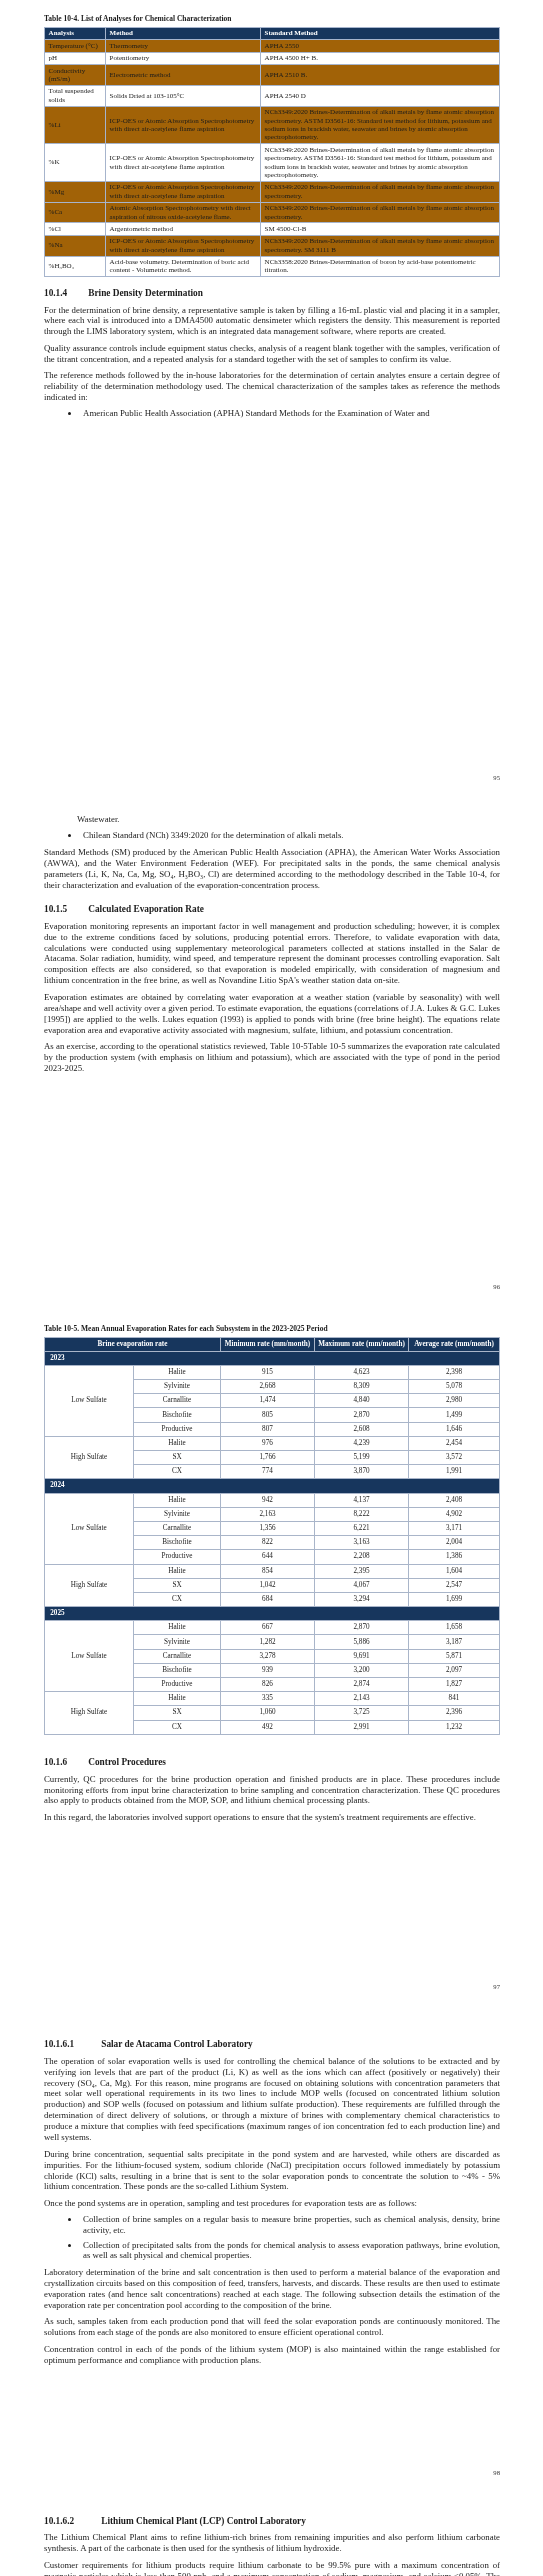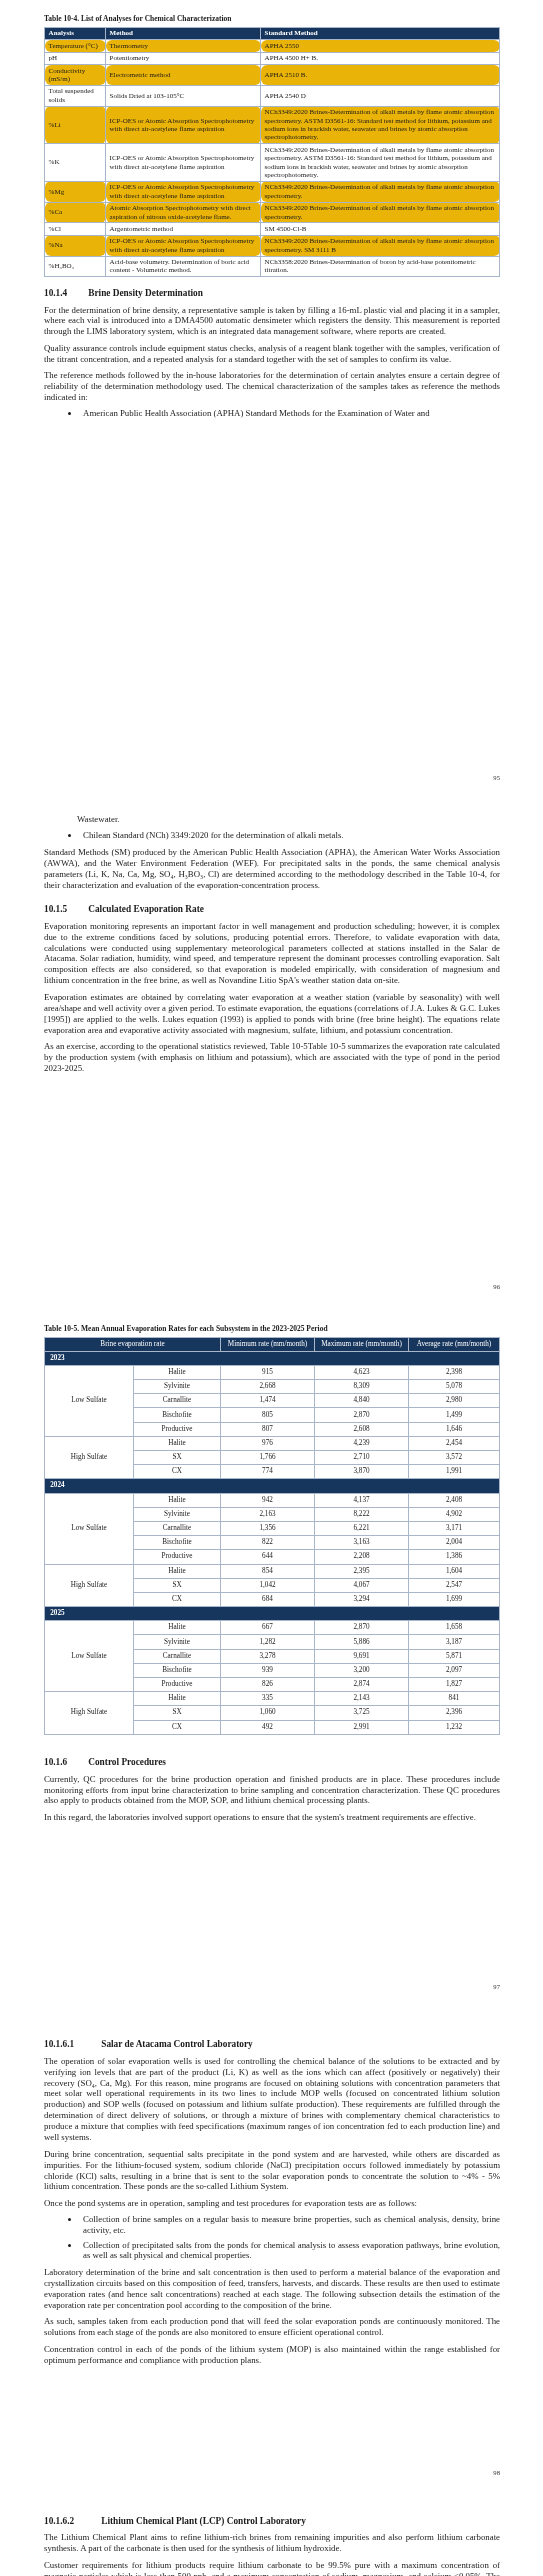--- a/index.html
+++ b/index.html
@@ -9,26 +9,26 @@
             padding:14.4px 44px 20.6px 44px; overflow:hidden; }
 
   .table-title { font-size:7.5px; font-weight:bold; text-align:left; margin-bottom:3.6px; }
 
   table { border-collapse:collapse; width:100%; }
 
   
   #t4 th, #t4 td { border:0.5px solid #a6b4cc; font-size:7px; line-height:1.2;
                    padding:1.5px 3.6px; vertical-align:middle; text-align:left; }
   #t4 thead th { background:#17365d; color:#ffffff; font-weight:bold; }
-  #t4 tr.shade td { background:#eab308;border-radius:6px; }
+  #t4 tr.shade td { background:#a16207; }
 
   
   #t5 th, #t5 td { border:0.5px solid #a9b5c9; font-size:7.2px; line-height:1.25;
                    padding:2.1px 3.1px; text-align:center; vertical-align:middle; }
-  #t5 thead th { background:#17365d; color:#ffffff; font-weight:normal; }
+  #t5 thead th { background:#17365d; color:#ffffff; font-weight:bold; }
   #t5 tr.year-row td { background:#17365d; color:#ffffff; font-weight:bold;
                        text-align:left; padding-left:5.2px; }
   #t5 td.cat-cell { background:#ffffff; }
 
   .sec-h { display:flex; font-weight:bold; font-size:9.3px; line-height:1.2; }
   .sec-h.lvl3 { gap:21px; }
   .sec-h.lvl4 { gap:27px; }
 
   .para { font-size:8.8px; line-height:1.24; text-align:justify; margin-top:5.7px; }
 
@@ -221,21 +221,21 @@
         <tr>
           <td rowspan="3" class="cat-cell">High Sulfate</td>
           <td>Halite</td>
           <td>976</td>
           <td>4,239</td>
           <td>2,454</td>
         </tr>
         <tr>
           <td>SX</td>
           <td>1,766</td>
-          <td>2,710</td>
+          <td>5,199</td>
           <td>3,572</td>
         </tr>
         <tr>
           <td>CX</td>
           <td>774</td>
           <td>3,870</td>
           <td>1,991</td>
         </tr>
         <tr class="year-row">
           <td colspan="5">2024</td>

